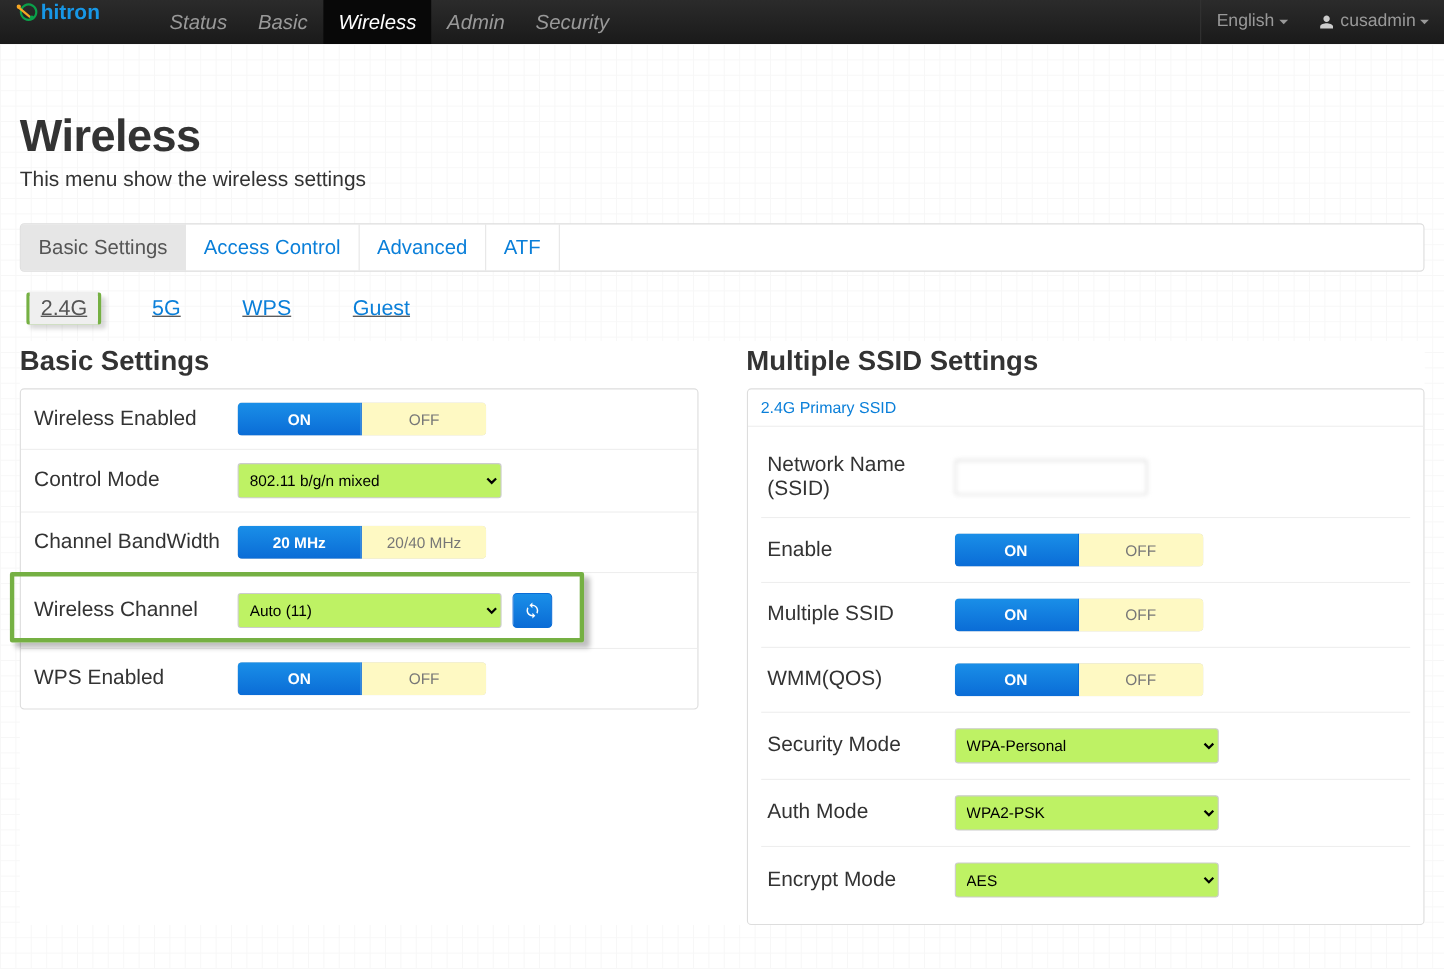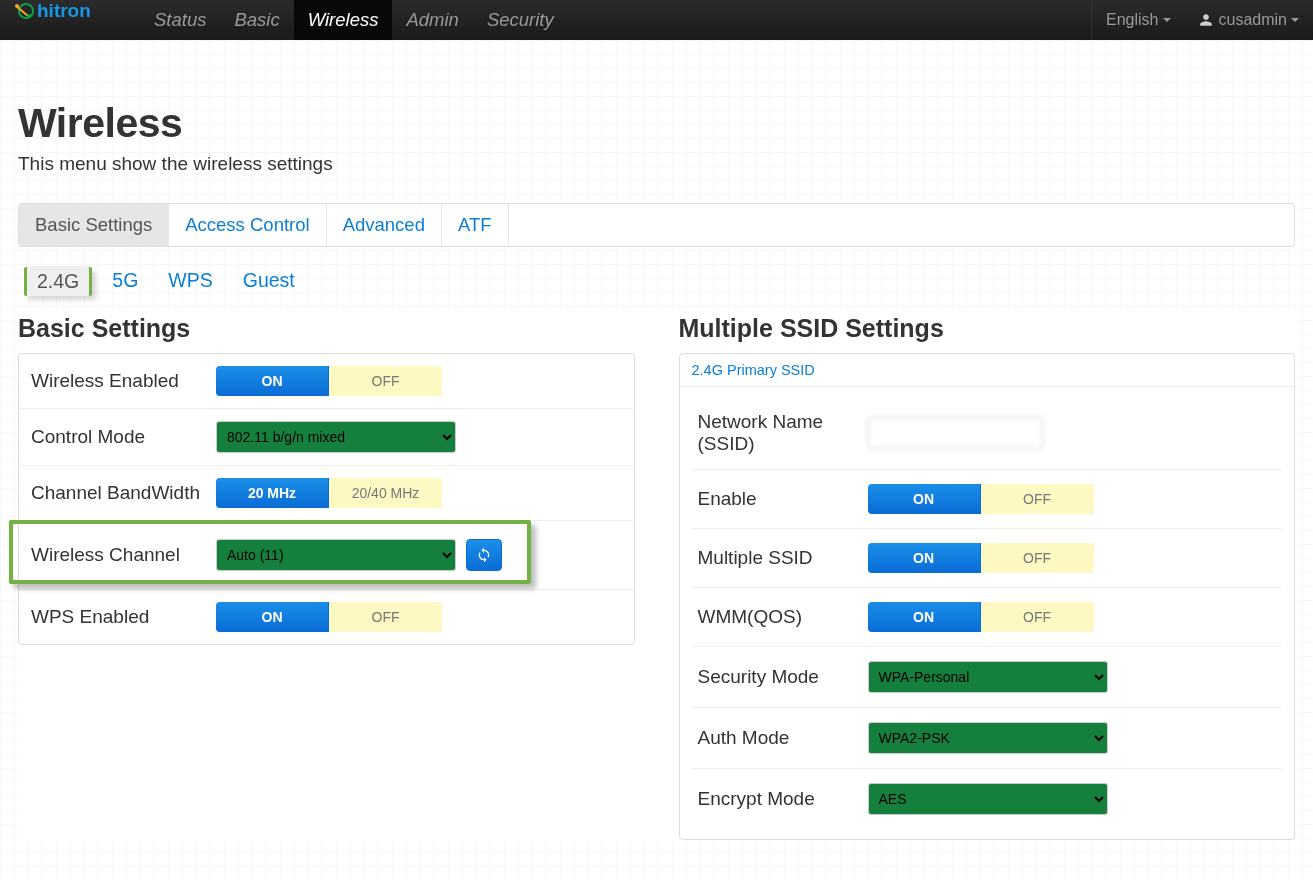--- a/index.html
+++ b/index.html
@@ -22,21 +22,21 @@
 
   h1.page-title { font-size: 41px; font-weight:700; margin: 50px 0 6px 0; letter-spacing:-0.5px; }
   .page-sub { font-size: 19px; color:#333; margin-bottom: 28px; }
 
   
   .tabs-bar { border:1px solid #ddd; border-radius:4px; background:linear-gradient(#fcfcfc,#f0f0f0); display:flex; padding:0; margin-bottom:18px;}
   .tabs-bar a { padding:10px 16px; font-size:18.5px; color:#0a7fd9; text-decoration:none; border-right:1px solid #e6e6e6;}
   .tabs-bar a.active { background:#e6e6e6; color:#555;  }
 
   
-  .pills { display:flex; gap:10px; padding:0 6px 14px 6px; align-items:flex-end;}
+  .pills { display:flex; gap:36px; padding:0 6px 14px 6px; align-items:center;text-decoration:underline;}
   .pills a { font-size:19.5px; color:#0a7fd9; text-decoration:none; padding:4px 10px;}
   .pills a.active { background:#efefef; color:#555;}
   
   .hi-frame { border:3px solid #75b043; border-radius:2px; padding:0; position:relative;}
   .hi-frame::after { content:""; position:absolute; right:-5px; bottom:-5px; left:5px; top:5px; border-radius:2px; pointer-events:none;}
   .hi-shadow { box-shadow: 4px 4px 4px rgba(0,0,0,0.15);}
 
   .row { display:flex; gap:44px; align-items:flex-start;}
   .col { flex:1 1 0; min-width:0;}
   h2.section { font-size:25px; font-weight:700; margin:4px 0 10px 0;}
@@ -54,21 +54,21 @@
   .panel-body .prow { padding:14px 6px; }
   .panel-body .plabel { width:170px; }
 
   
   .toggle { display:inline-flex; border-radius:4px; overflow:hidden; box-shadow: inset 0 0 0 1px #ccc; align-items: flex-end; }
   .toggle span { width:113px; text-align:center; padding:7px 0; font-size:14px; background:#fef9c3; color:#777;}
   .toggle span.on { background:linear-gradient(#1a8fe8,#0a6cd6); color:#fff; font-weight:600;}
   .toggle span:first-child { border-right:1px solid #ccc;}
   .toggle-primary span.on { border-right-color:#0a6cd6;}
 
-  select.form { height:32px; border:1px solid #ccc; border-radius:3px; padding:4px 6px; font-size:14px; background:#15803d; width:240px;}
+  select.form { height:32px; border:1px solid #ccc; border-radius:3px; padding:4px 6px; font-size:14px; background:#bef264; width:240px;}
   input.form { height:32px; border:1px solid #ccc; border-radius:3px; padding:4px 8px; font-size:14px; width:175px; color:#ccc;}
 
   .btn-refresh { width:36px; height:32px; background:linear-gradient(#1a8fe8,#0a6cd6); border:1px solid #0a6cd6; border-radius:4px; display:inline-flex; align-items:center; justify-content:center;}
   .btn-refresh svg { width:16px; height:16px; fill:#fff;}
 
   
   .hi-row-wrap { position:relative; }
   .hi-row-frame { position:absolute; left:-10px; top:-1px; width:522px; height:64px; border:4px solid #75b043; border-radius:2px; box-shadow:5px 5px 5px rgba(0,0,0,0.25); pointer-events:none;}
 
   

